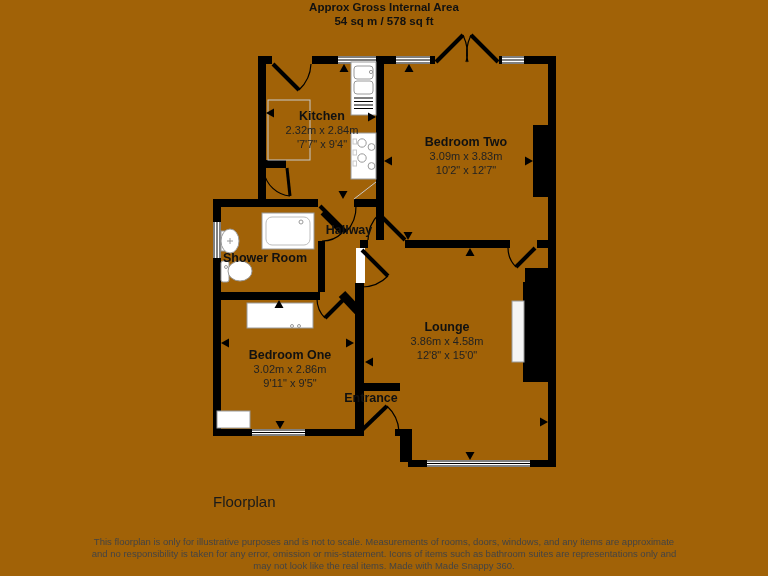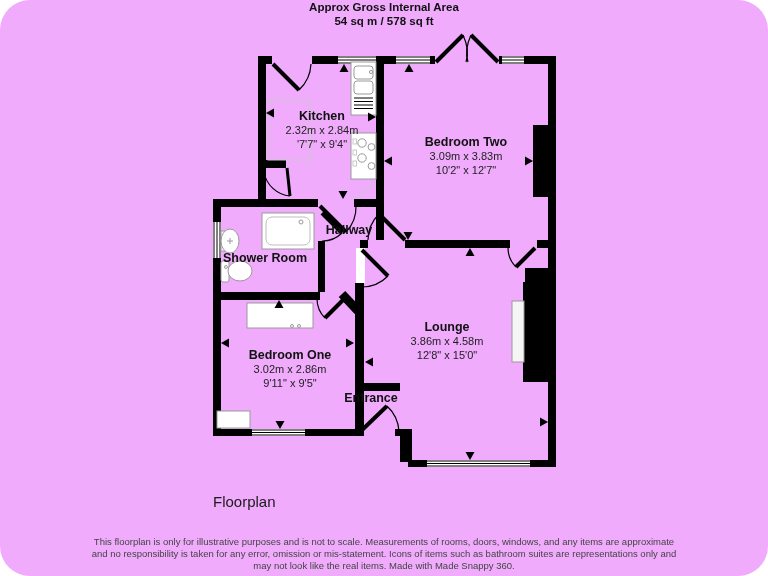--- a/index.html
+++ b/index.html
@@ -1,17 +1,17 @@
 <!DOCTYPE html>
 <html><head>
 <meta charset="utf-8">
 <style>
   html,body{margin:0;padding:0;background:#ffffff;}
-  .page{position:relative;width:768px;height:576px;background:#f0abfc;overflow:hidden;
-        font-family:"Liberation Sans", sans-serif;border-radius:30px;}
+  .page{position:relative;width:768px;height:576px;background:#a16207;overflow:hidden;
+        font-family:"Liberation Sans", sans-serif;}
   svg{position:absolute;top:0;left:0;}
   .room-name{font:bold 12.5px "Liberation Sans",sans-serif;fill:#111;}
   .room-dim{font:11px "Liberation Sans",sans-serif;fill:#222;}
   .title-line{font:bold 11.5px "Liberation Sans",sans-serif;fill:#111;}
   .caption{font:15px "Liberation Sans",sans-serif;fill:#1a1a1a;}
   .footer-line{font:9.5px "Liberation Sans",sans-serif;fill:#444;}
   .wall{fill:#000;}
   .fix{fill:#fff;stroke:#9a9a9a;stroke-width:1;}
   .fix-light{fill:none;stroke:#c9c9c9;stroke-width:1;}
   .arc{fill:none;stroke:#000;stroke-width:1.2;}

